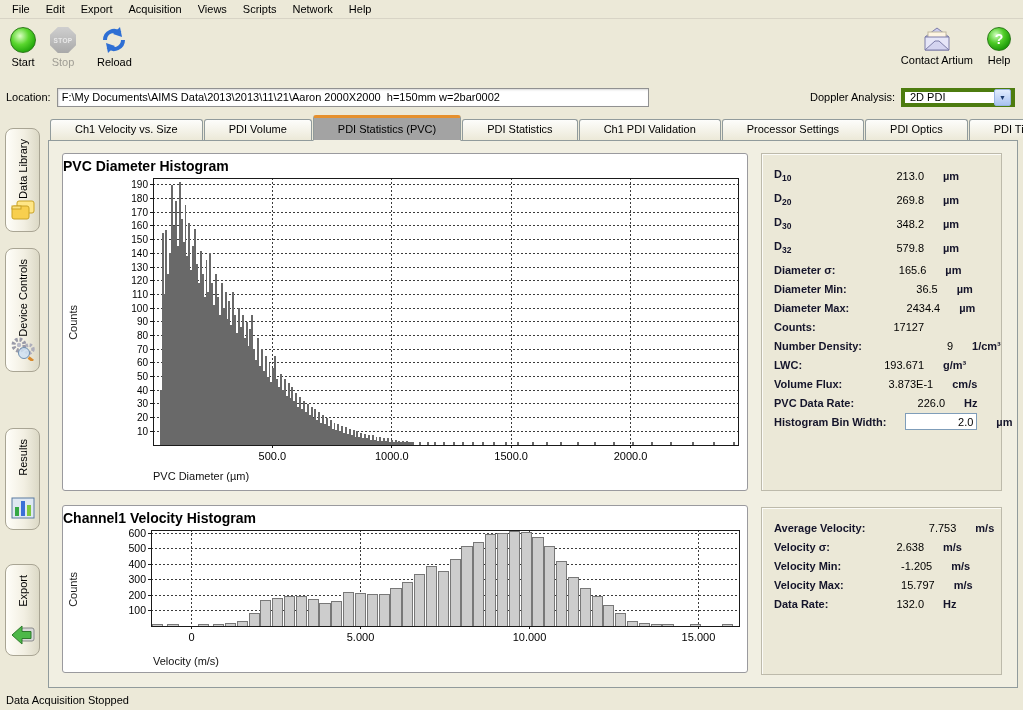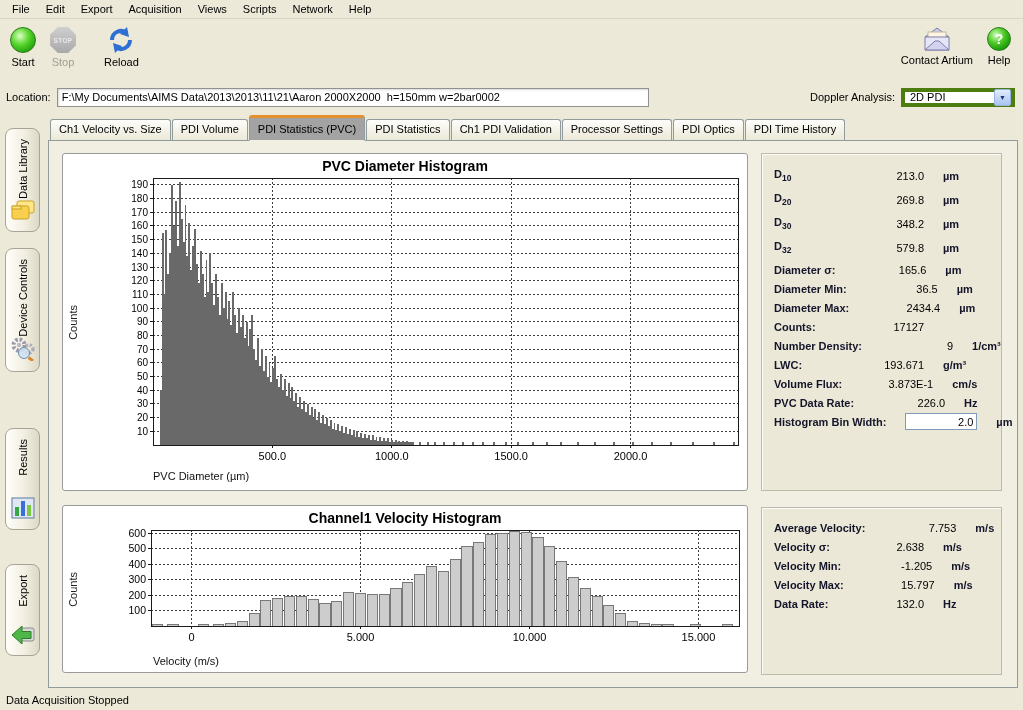--- a/index.html
+++ b/index.html
@@ -49,32 +49,32 @@
      border-radius:8px;
      background:linear-gradient(90deg,#fffef9,#f2efe2 55%,#dcd9c6);
      display:flex; flex-direction:column; align-items:center;
      justify-content:space-between; padding:10px 0 8px; cursor:pointer; }
   .vtext{ writing-mode:vertical-rl; transform:rotate(180deg); font-size:11px;
      white-space:nowrap; }
   
   .content{ position:absolute; left:48px; top:114px; width:970px; height:574px; }
   .tabs{ position:relative; height:26px; display:flex; align-items:flex-end;
      padding-left:2px; z-index:3; }
-  .tab{ height:21px; line-height:19px; padding:0 8px; margin-right:1px;
+  .tab{ height:21px; line-height:19px; padding:0 24px; margin-right:1px;
      border:1px solid #919b9c; border-bottom:none; border-radius:3px 3px 0 0;
      background:linear-gradient(#fdfdfb,#ece9d8); cursor:pointer; white-space:nowrap; }
   .tab.active{ height:26px; line-height:22px; background:#a3a3a3;
      border-top:3px solid #e5902e; position:relative; margin-bottom:-1px;
      border-bottom:1px solid #f1efe2; z-index:5; }
   .panel{ position:absolute; left:0; top:26px; width:970px; height:548px;
      border:1px solid #919b9c; background:#f1efe2; z-index:1; }
   
   .chartbox{ position:absolute; background:#fff; border:1px solid #9a9a9e;
      border-radius:3px; }
-  .ctitle{ position:absolute; top:4px; left:0; right:0; text-align:center;
+  .ctitle{ position:absolute; top:4px; left:0; right:0; 
      font-size:14px; font-weight:bold; }
   .ylab{ position:absolute; left:4px; top:0; bottom:0; display:flex;
      align-items:center; }
   .ylab span{ writing-mode:vertical-rl; transform:rotate(180deg); font-size:11px;
      color:#222; }
   .xlabel{ position:absolute; left:90px; right:10px; text-align:left;
      font-size:11px; color:#111; }
   svg.plot{ position:absolute; left:0; top:0; }
   .statsbox{ position:absolute; background:#ebe8d7; border:1px solid #bdbaab;
      box-shadow:inset 1px 1px 0 rgba(255,255,255,.8); padding:10px 10px; }
@@ -108,21 +108,21 @@
 
 <div class="toolbar">
   <div class="tool" style="left:10px">
     <span class="ic start"></span>
     <span class="tlabel">Start</span>
   </div>
   <div class="tool disabled" style="left:50px">
     <span class="ic stop">STOP</span>
     <span class="tlabel">Stop</span>
   </div>
-  <div class="tool" style="left:104px">
+  <div class="tool" style="left:97px">
     <span class="ic">
       <svg width="26" height="26" viewBox="0 0 26 26">
         <path d="M22 13 a9 9 0 0 1 -15 6.7" stroke="#2e6fd4" stroke-width="4" fill="none"></path>
         <polygon points="7,26 5,16 14,19" fill="#2e6fd4"></polygon>
         <path d="M4 13 a9 9 0 0 1 15 -6.7" stroke="#2e6fd4" stroke-width="4" fill="none"></path>
         <polygon points="19,0 21,10 12,7" fill="#2e6fd4"></polygon>
       </svg>
     </span>
     <span class="tlabel">Reload</span>
   </div>

